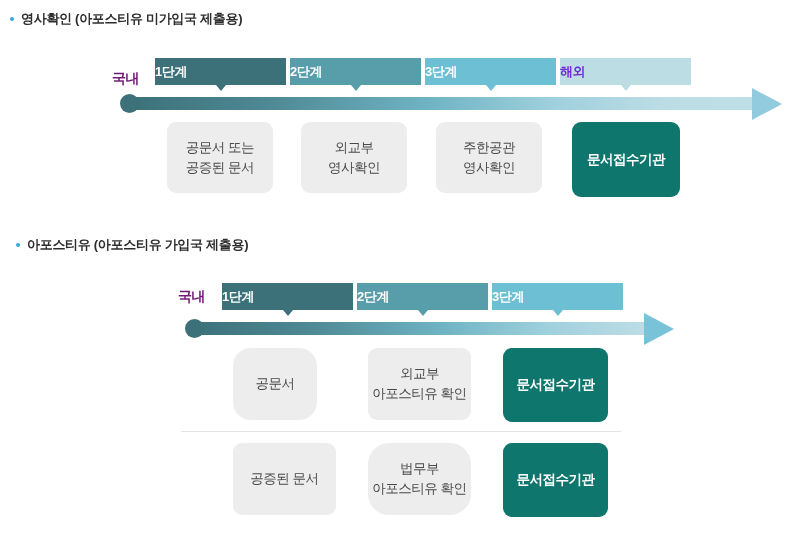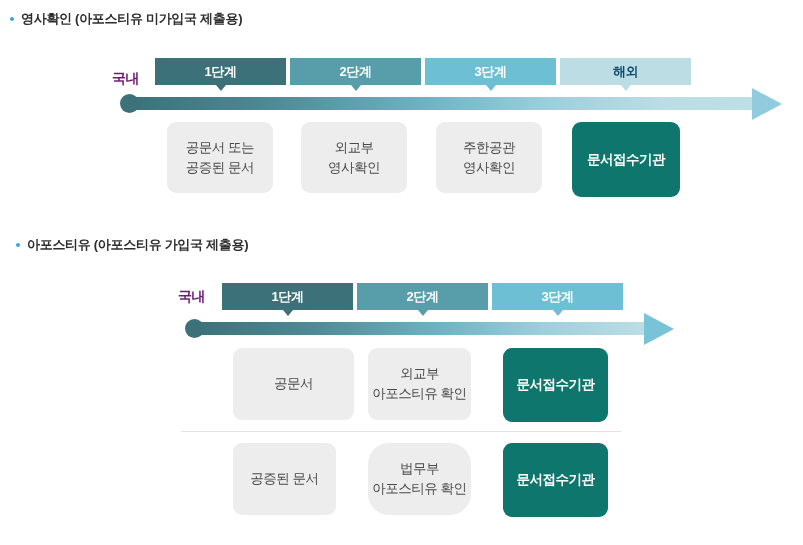--- a/index.html
+++ b/index.html
@@ -28,21 +28,21 @@
   }
   .tl-label{
     position:absolute;
     font-size:14px;font-weight:700;color:#701a75;
     letter-spacing:-0.5px;
     white-space:nowrap;
   }
   .stages{position:absolute;display:flex;gap:4px;}
   .stage{
     height:27px;
-    display:flex;align-items:center;justify-content:center;
+    display:flex;align-items:center;justify-content:flex-start;
     color:#ffffff;font-size:13px;font-weight:700;
     letter-spacing:-0.4px;
     position:relative;
     box-sizing:border-box;
   }
   .stage .notch{
     position:absolute;left:50%;bottom:-6px;margin-left:-5px;
     width:0;height:0;
     border-left:5px solid transparent;
     border-right:5px solid transparent;
@@ -109,21 +109,21 @@
     </div>
     <div class="stage" style="width:131px;background:#579daa;color:#579daa;">
       <span style="color:#fff;">2단계</span>
       <span class="notch"></span>
     </div>
     <div class="stage" style="width:131px;background:#6dc0d4;color:#6dc0d4;">
       <span style="color:#fff;">3단계</span>
       <span class="notch"></span>
     </div>
     <div class="stage" style="width:131px;background:#bddde5;color:#bddde5;">
-      <span style="color:#0c4a6e;">해외</span>
+      <span style="color:#6d28d9;">해외</span>
       <span class="notch"></span>
     </div>
   </div>
 
   <div class="arrowbar" style="left:120px;top:94px;width:680px;height:34px;">
     <div class="arrow-shaft" style="left:9px;top:3px;width:625px;height:13px;
                 background:linear-gradient(to right,#3c7179 0%,#4e8894 22%,#6fb4c4 48%,#9fd0dd 68%,#bddde5 86%,#bfdfe7 100%);"></div>
     <div class="arrow-dot" style="left:0px;top:0px;"></div>
     <div class="arrow-head" style="left:632px;top:-6px;"></div>
   </div>
@@ -161,21 +161,21 @@
   </div>
 
   <div class="arrowbar" style="left:185px;top:319px;width:520px;height:34px;">
     <div class="arrow-shaft" style="left:9px;top:3px;width:452px;height:13px;
                 background:linear-gradient(to right,#3c7179 0%,#4e8894 25%,#6fb4c4 55%,#9fd0dd 78%,#bddde5 100%);"></div>
     <div class="arrow-dot" style="left:0px;top:0px;"></div>
     <div class="arrow-head" style="left:459px;top:-6px;border-left-color:#79c3d8;"></div>
   </div>
 
   <div class="boxrow" style="left:0;top:0;">
-    <div class="box grey" style="left:233px;top:348px;width:121px;height:72px;">공문서</div>
+    <div class="box grey" style="left:233px;top:348px;width:84px;height:72px;border-radius:18px;">공문서</div>
     <div class="box grey" style="left:368px;top:348px;width:103px;height:72px;">외교부
 아포스티유 확인</div>
     <div class="box orange" style="left:503px;top:348px;width:105px;height:74px;">문서접수기관</div>
   </div>
 
   <div class="divider" style="left:181px;top:431px;width:440px;"></div>
 
   <div class="boxrow" style="left:0;top:0;">
     <div class="box grey" style="left:233px;top:443px;width:103px;height:72px;">공증된 문서</div>
     <div class="box grey" style="left:368px;top:443px;width:103px;height:72px;border-radius:21px;">법무부

